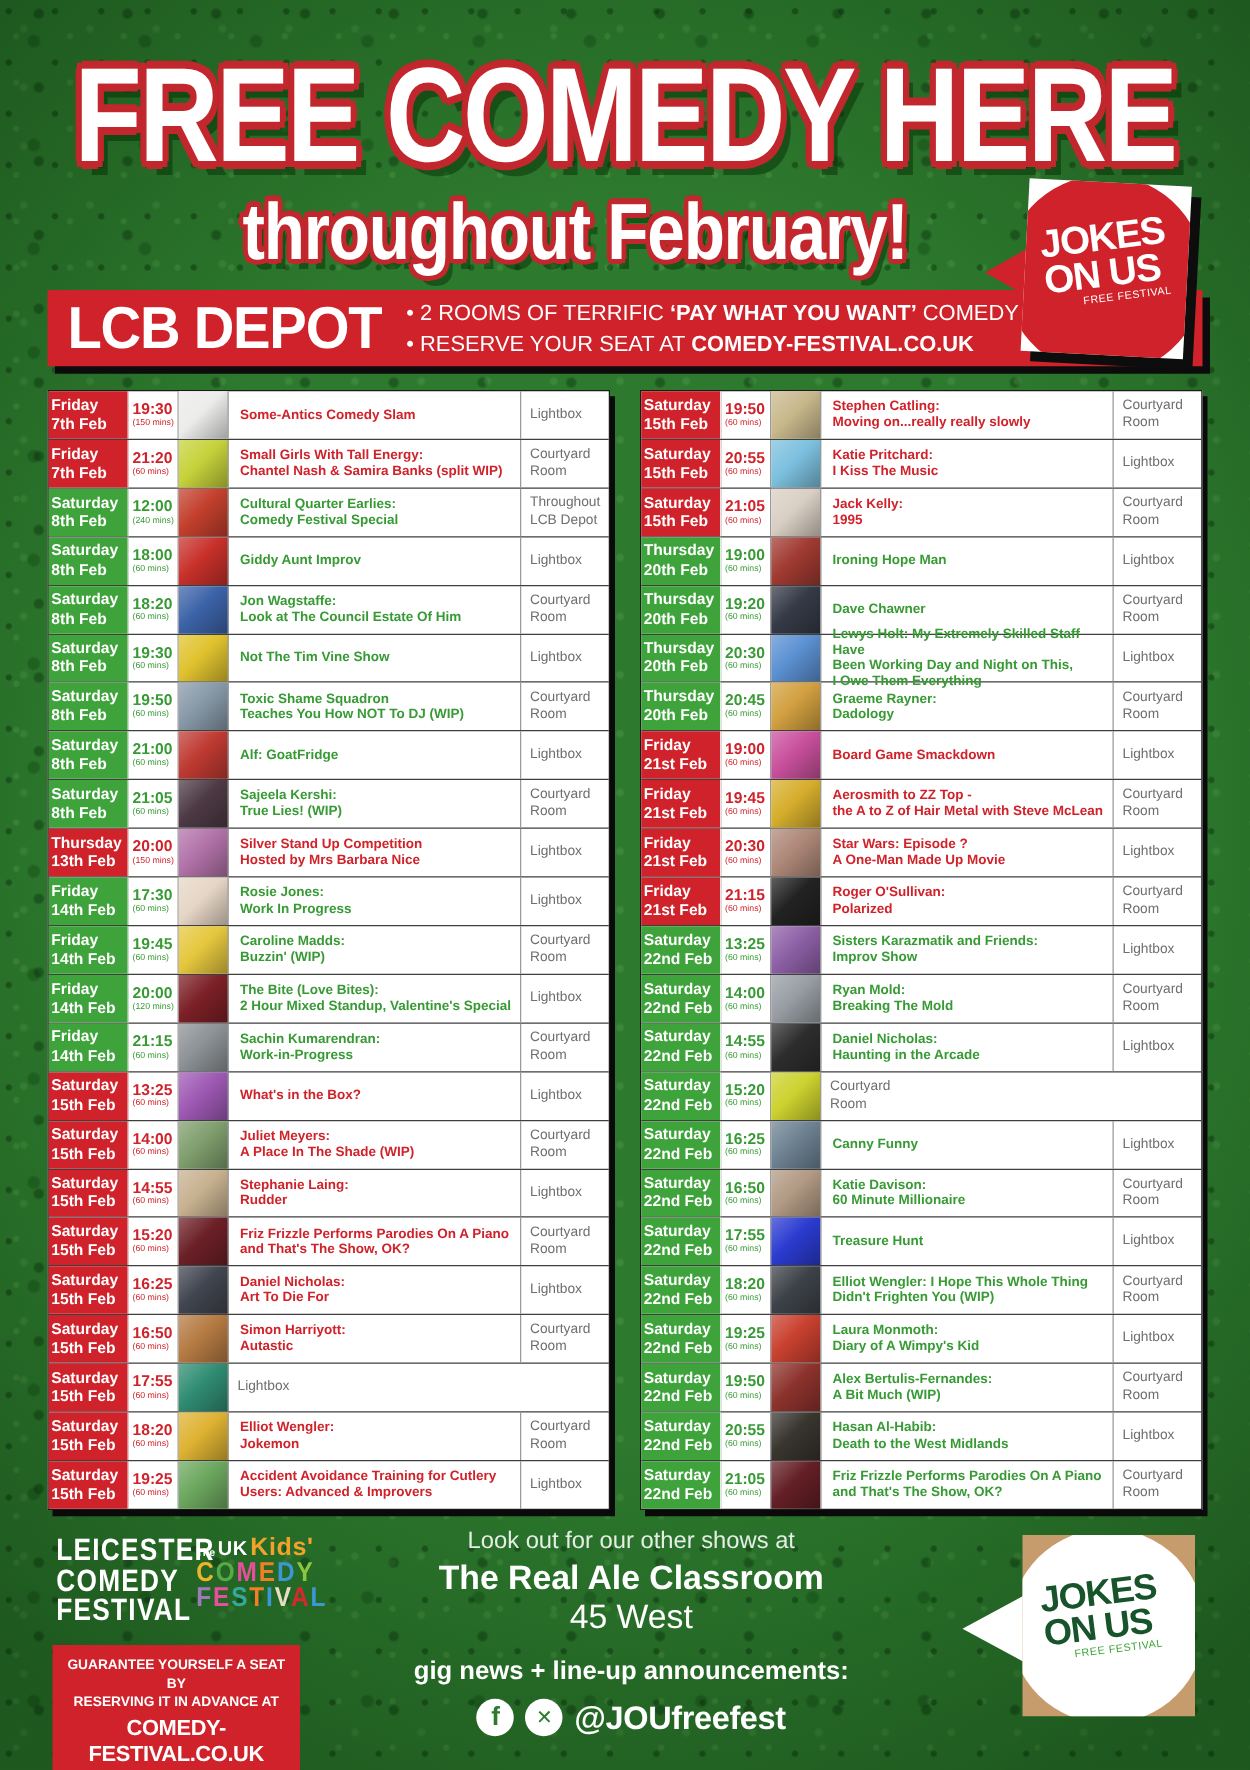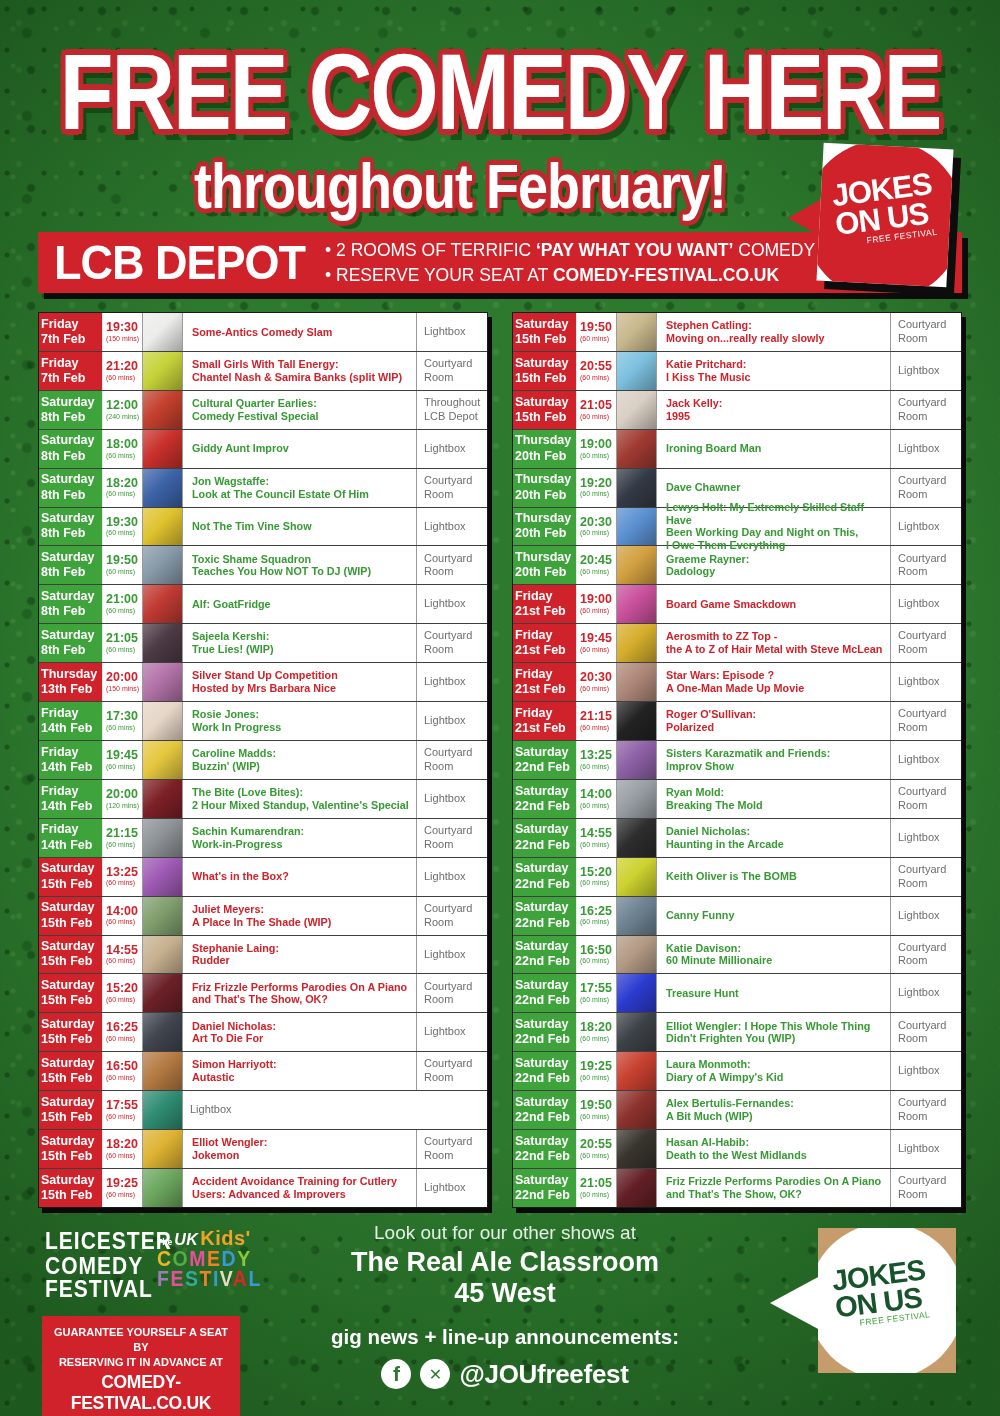--- a/index.html
+++ b/index.html
@@ -104,32 +104,32 @@
   .row.green .cell-title span{color:#379a34;}
   .cell-room{width:70px;display:flex;align-items:center;padding-left:7px;border-right:none;}
   .cell-room span{font-size:11px;color:var(--roomgray);line-height:1.25;}
 
   
   .leicester-logo{position:absolute;left:45px;top:1229px;color:#fff;font-weight:bold;
     font-size:21px;line-height:.98;letter-spacing:1px;transform:scaleY(1.18);transform-origin:top left;}
   .kids-logo{position:absolute;left:157px;top:1228px;font-weight:bold;line-height:1.0;}
   .kids-line1{display:flex;align-items:flex-end;gap:2px;color:#fff;}
   .kids-the{font-size:8.5px;line-height:1;padding-bottom:2px;}
-  .kids-uk{font-size:16px;letter-spacing:.5px;font-style:italic;}
+  .kids-uk{font-size:16px;letter-spacing:.5px;}
   .kids-kids{font-size:20px;color:#f0a32b;letter-spacing:.5px;}
   .kids-word{font-size:19.5px;letter-spacing:1.5px;transform:scaleY(1.12);transform-origin:top left;}
   .reserve-box{position:absolute;left:42px;top:1316px;width:198px;background:var(--red);
     color:#fff;text-align:center;padding:9px 5px 8px;}
   .reserve-box .rl{font-size:11px;font-weight:bold;line-height:1.35;}
   .reserve-box .ru{font-size:17.5px;font-weight:bold;letter-spacing:-.3px;margin-top:2px;}
 
   .footer-center{position:absolute;left:290px;top:1222px;width:430px;text-align:center;color:#fff;}
   .fc-lookout{font-size:19px;color:rgba(255,255,255,.88);}
   .fc-venue1{font-size:27px;font-weight:bold;margin-top:3px;}
-  .fc-venue2{font-size:27px;font-weight:bold;}
+  .fc-venue2{font-size:27px;font-weight:normal;}
   .fc-follow{font-size:20.5px;font-weight:bold;line-height:1.25;margin-top:15px;}
   .fc-social{display:flex;justify-content:center;align-items:center;gap:9px;margin-top:9px;}
   .icon-circle{width:30px;height:30px;border-radius:50%;background:#fff;color:var(--grass);
     display:inline-flex;align-items:center;justify-content:center;font-weight:bold;}
   .icon-fb{font-size:21px;}
   .icon-x{font-size:16px;}
   .fc-handle{font-size:26px;font-weight:bold;letter-spacing:-.3px;}
 </style>
 </head>
 <body>
@@ -625,21 +625,21 @@
     <div class="cell cell-date">
       <span>Thursday</span>
       <span>20th Feb</span>
     </div>
     <div class="cell cell-time">
       <span class="time">19:00</span>
       <span class="dur">(60 mins)</span>
     </div>
     <div class="cell cell-thumb" style="background-color: rgb(160, 58, 49);"></div>
     <div class="cell cell-title">
-        <span>Ironing Board Man</span>
+        <span>Ironing Hope Man</span>
       </div>
     <div class="cell cell-room">
         <span>Lightbox</span>
       </div>
   </div>
     <div class="row green">
     <div class="cell cell-date">
       <span>Thursday</span>
       <span>20th Feb</span>
     </div>
@@ -820,23 +820,20 @@
     <div class="row green">
     <div class="cell cell-date">
       <span>Saturday</span>
       <span>22nd Feb</span>
     </div>
     <div class="cell cell-time">
       <span class="time">15:20</span>
       <span class="dur">(60 mins)</span>
     </div>
     <div class="cell cell-thumb" style="background-color: rgb(204, 210, 46);"></div>
-    <div class="cell cell-title">
-        <span>Keith Oliver is The BOMB</span>
-      </div>
     <div class="cell cell-room">
         <span>Courtyard Room</span>
       </div>
   </div>
     <div class="row green">
     <div class="cell cell-date">
       <span>Saturday</span>
       <span>22nd Feb</span>
     </div>
     <div class="cell cell-time">

